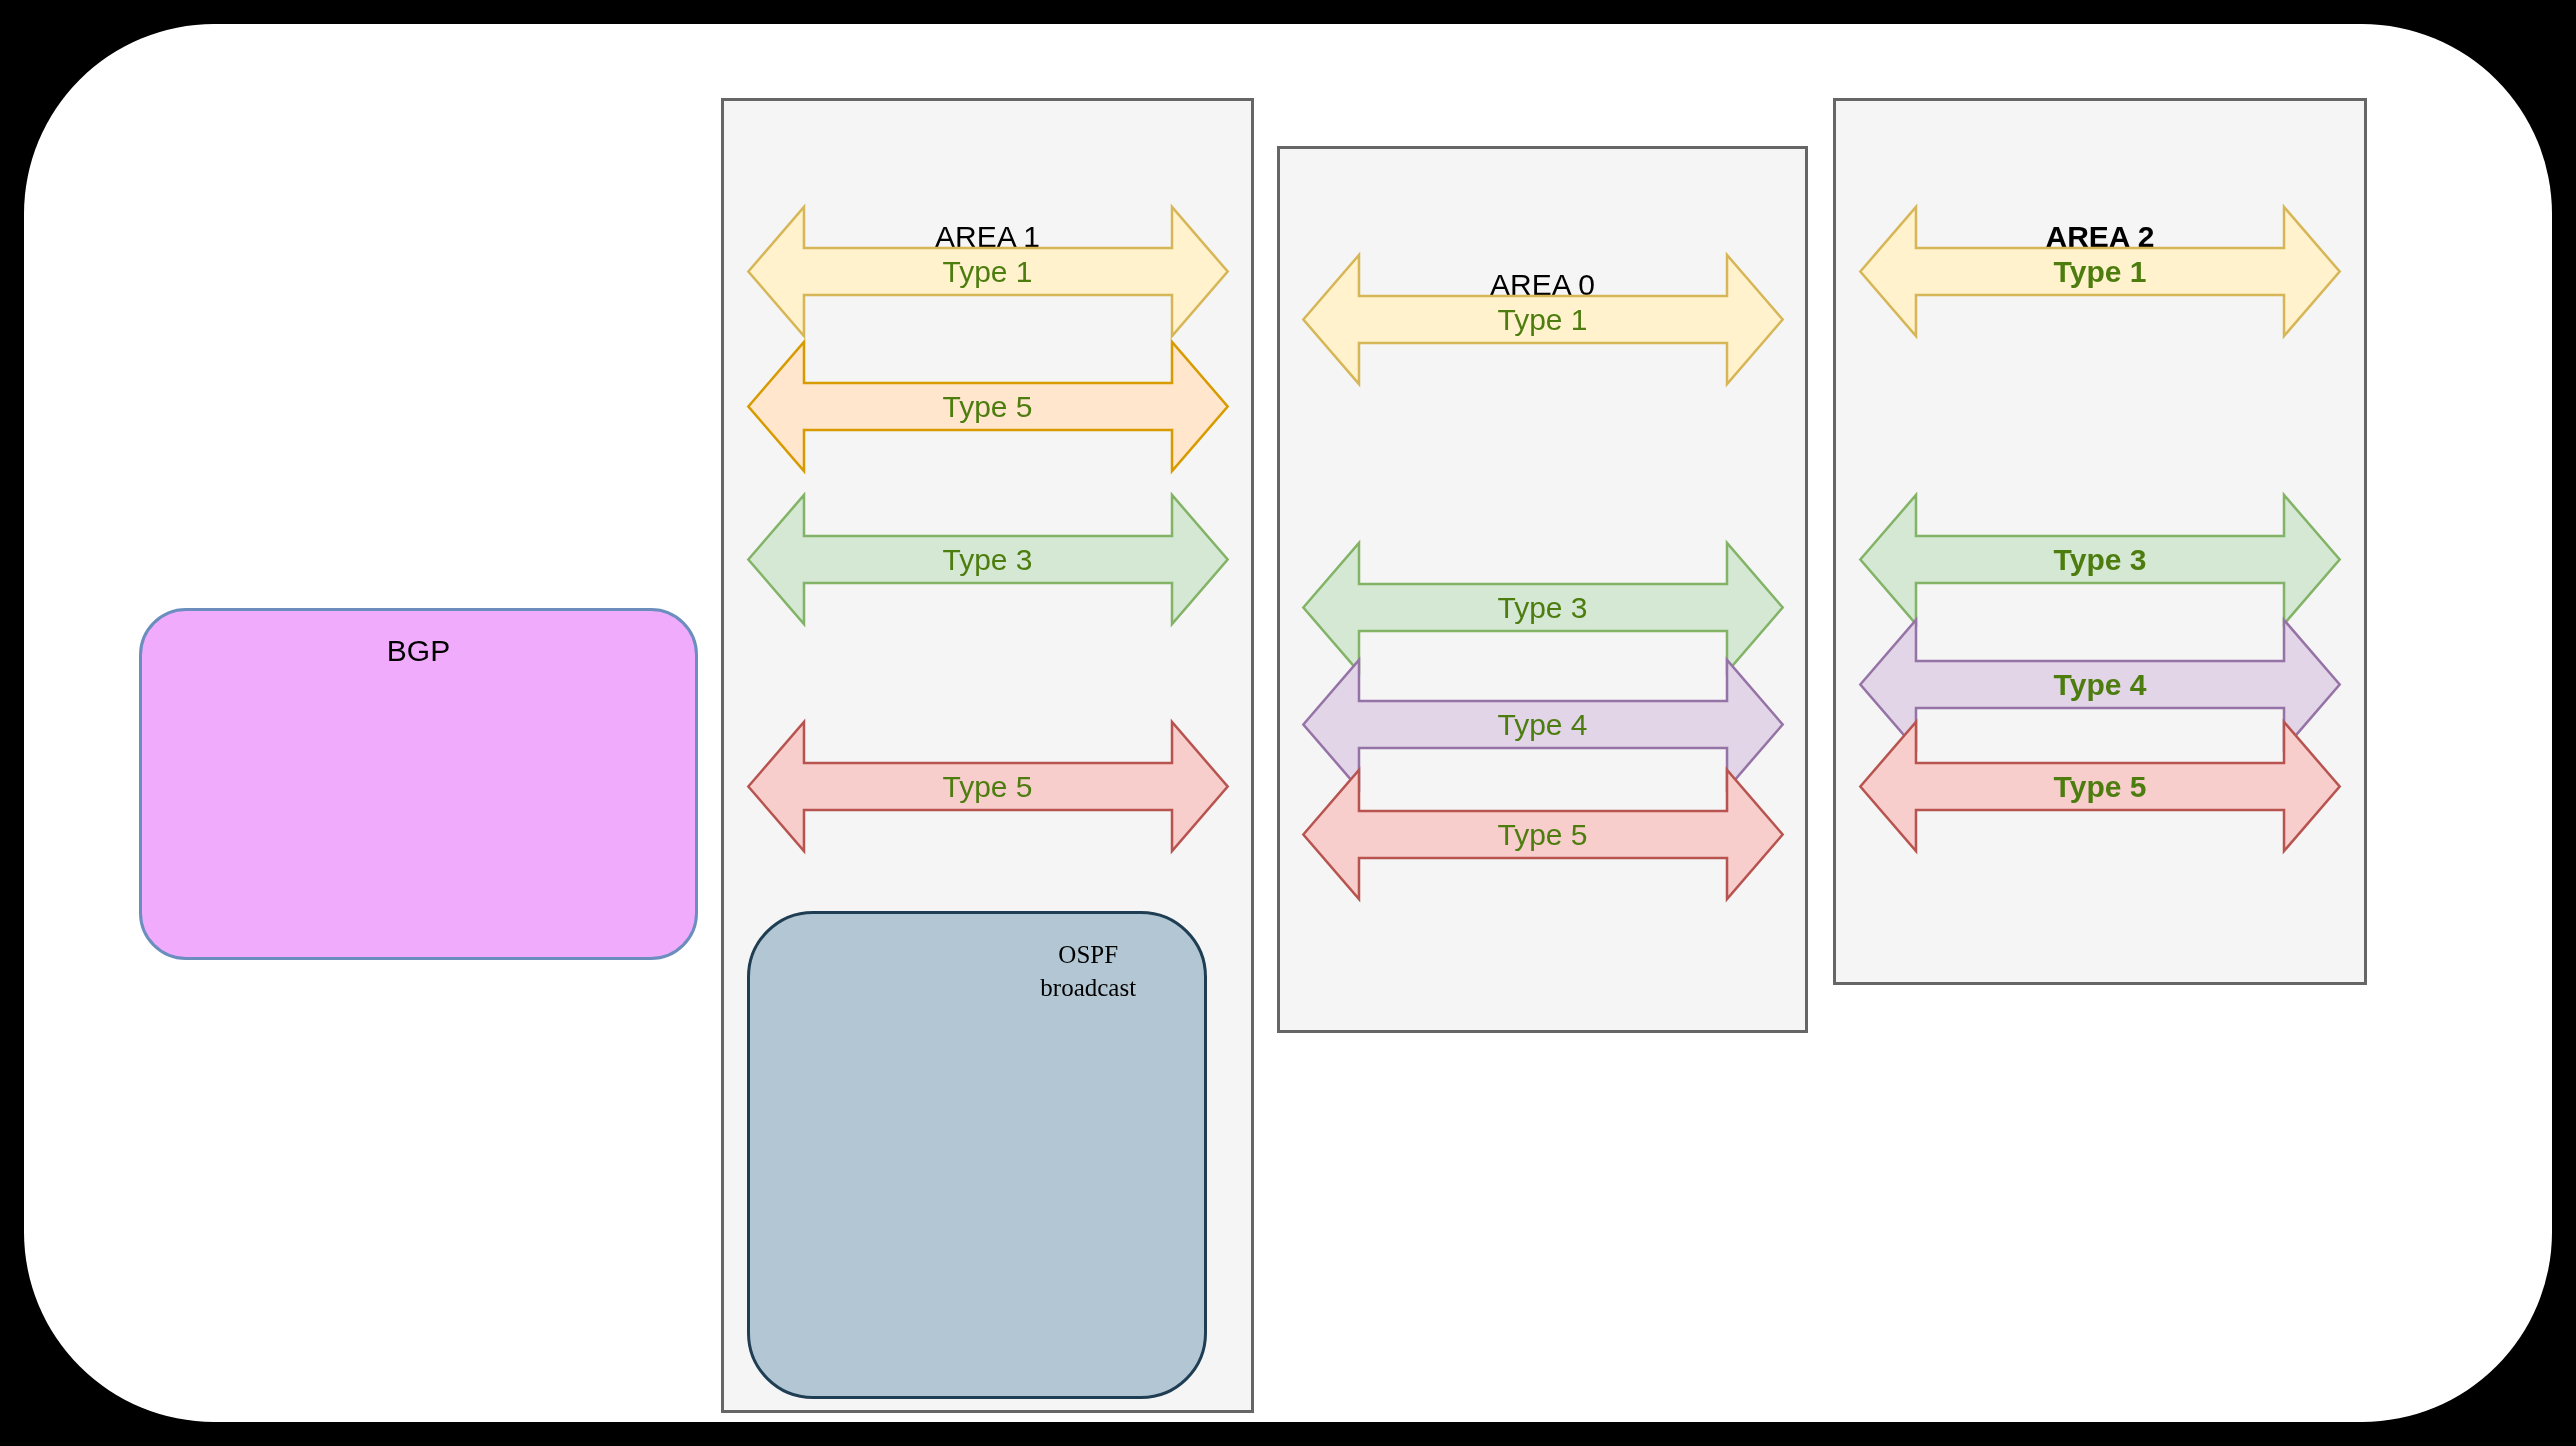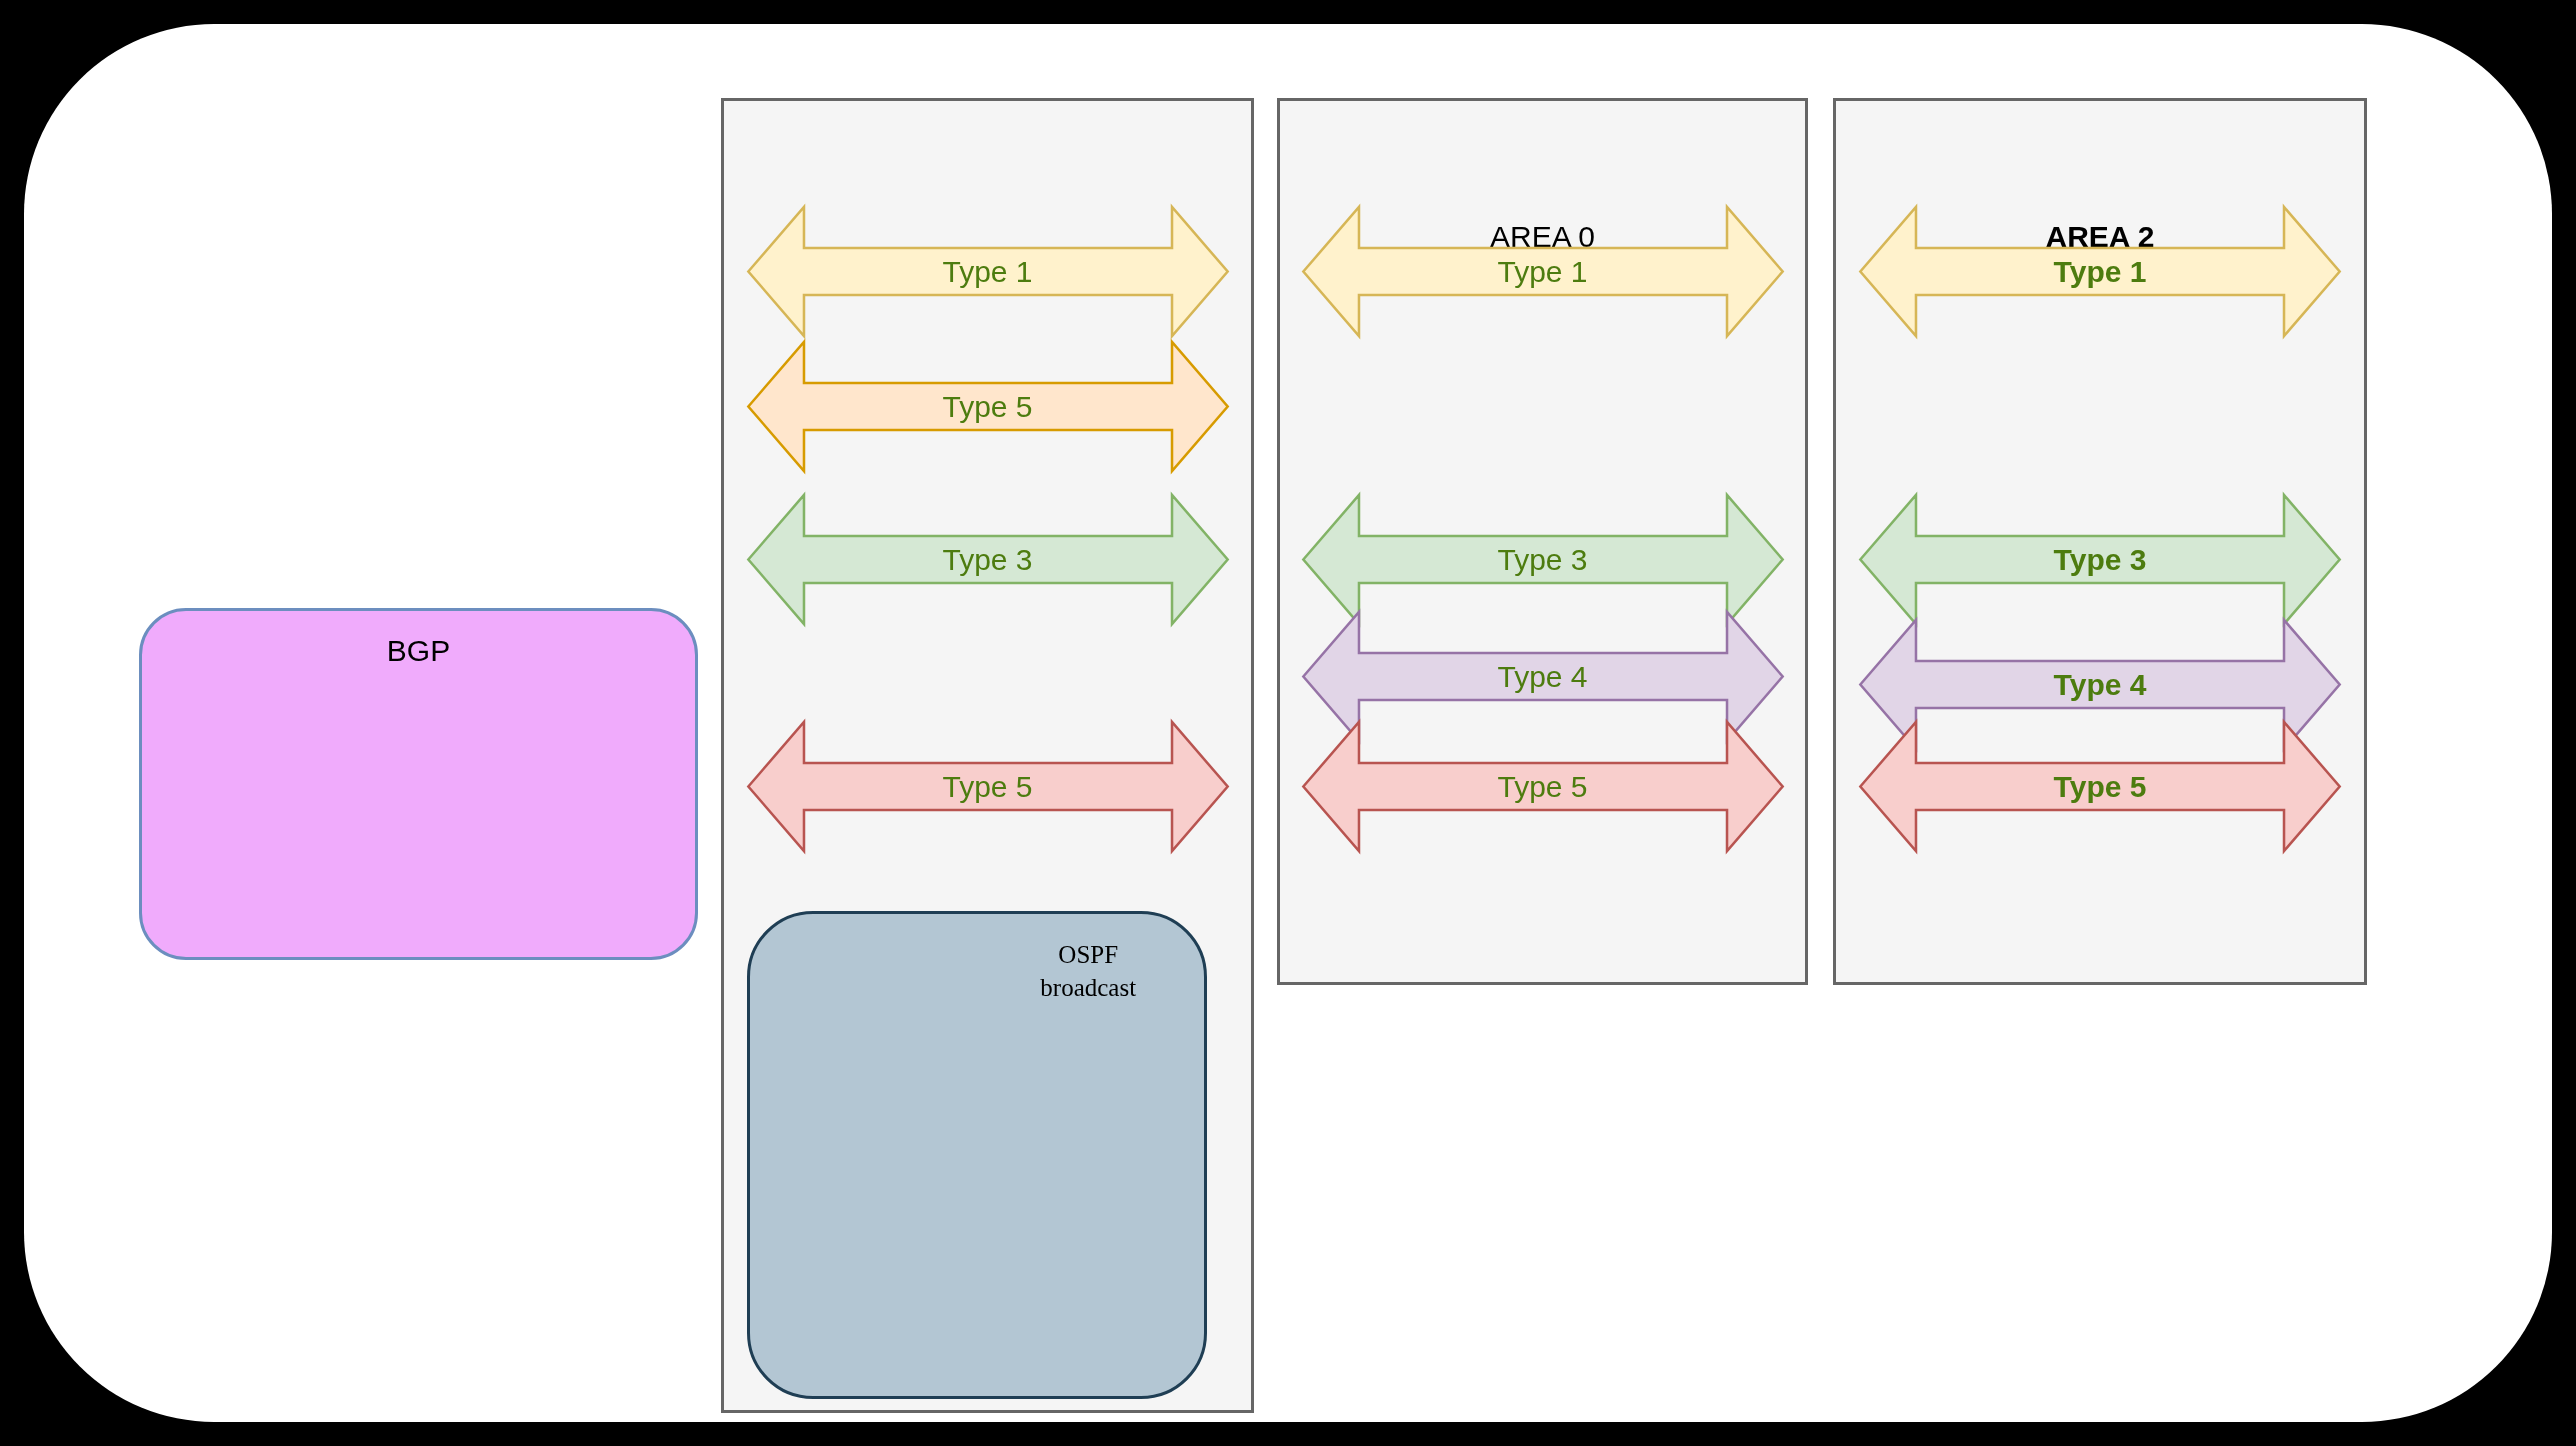--- a/index.html
+++ b/index.html
@@ -105,20 +105,21 @@
 </head>
 <body>
 
 <div class="canvas">
 
   <div class="rounded-box bgp-box" style="background-color: #f0abfc; border-color: rgb(108, 142, 191);">
     <div class="bgp-label">BGP</div>
   </div>
 
   <div class="panel panel-area1" style="background-color: rgb(245, 245, 245); border-color: rgb(102, 102, 102);">
+    <div class="panel-title">AREA 1</div>
 
     <div class="arrow y-type1">
       <svg width="480" height="129" viewBox="0 0 758 204">
         <polygon points="0,102 88,0 88,65 670,65 670,0 758,102 670,204 670,139 88,139 88,204" stroke-width="4" stroke-miterlimit="10" fill="#FFF2CC" stroke="#D6B656"></polygon>
       </svg>
       <div class="arrow-label">Type 1</div>
     </div>
 
     <div class="arrow y-type2">
       <svg width="480" height="129" viewBox="0 0 758 204">
@@ -142,21 +143,21 @@
     </div>
   </div>
 
   <div class="rounded-box ospf-box" style="background-color: rgb(179, 198, 211); border-color: rgb(31, 62, 84); font-family: Liberation Serif, serif;">
     <div class="ospf-label">
       <div>OSPF</div>
       <div>broadcast</div>
     </div>
   </div>
 
-  <div class="panel panel-area0" style="background-color: rgb(245, 245, 245); border-color: rgb(102, 102, 102);">
+  <div class="panel panel-area0" style="background-color: rgb(245, 245, 245); border-color: rgb(102, 102, 102); margin-top: 48px;">
     <div class="panel-title">AREA 0</div>
 
     <div class="arrow y-type1">
       <svg width="480" height="129" viewBox="0 0 758 204">
         <polygon points="0,102 88,0 88,65 670,65 670,0 758,102 670,204 670,139 88,139 88,204" stroke-width="4" stroke-miterlimit="10" fill="#FFF2CC" stroke="#D6B656"></polygon>
       </svg>
       <div class="arrow-label">Type 1</div>
     </div>
 
     <div class="arrow y-type3">

